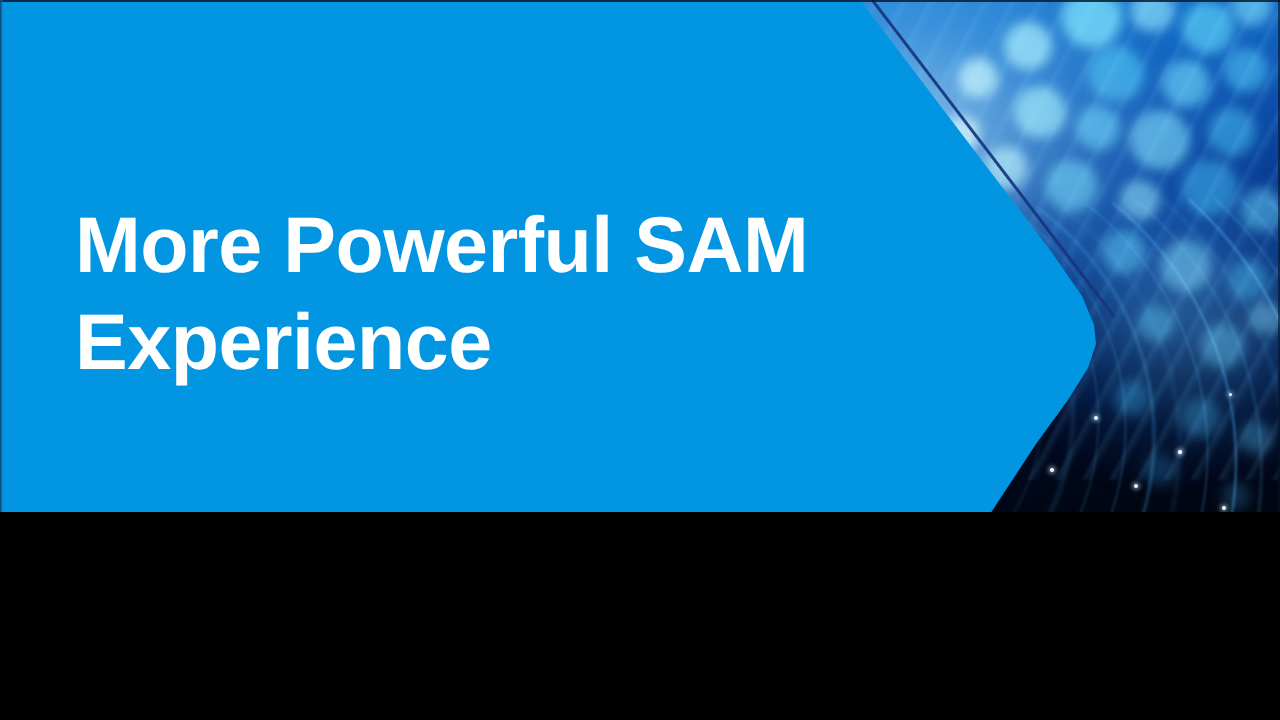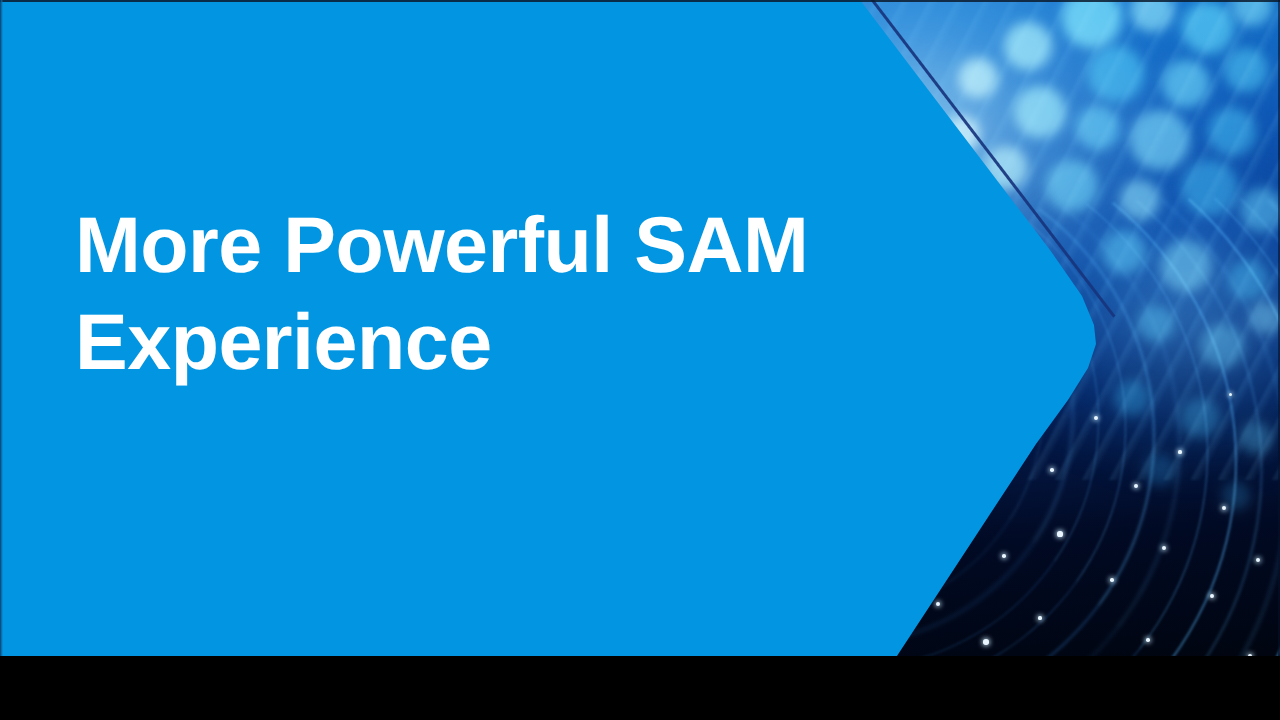--- a/index.html
+++ b/index.html
@@ -4,21 +4,21 @@
 <title>Slide</title>
 <style>
   html, body {
     margin: 0;
     padding: 0;
     background: #000;
   }
   #slide {
     position: relative;
     width: 1280px;
-    height: 656px;
+    height: 512px;
     overflow: hidden;
     background: #3b82f6;
     font-family: "Liberation Sans", sans-serif;
   }
 
   
   .bg-photo {
     position: absolute;
     inset: 0;
     

